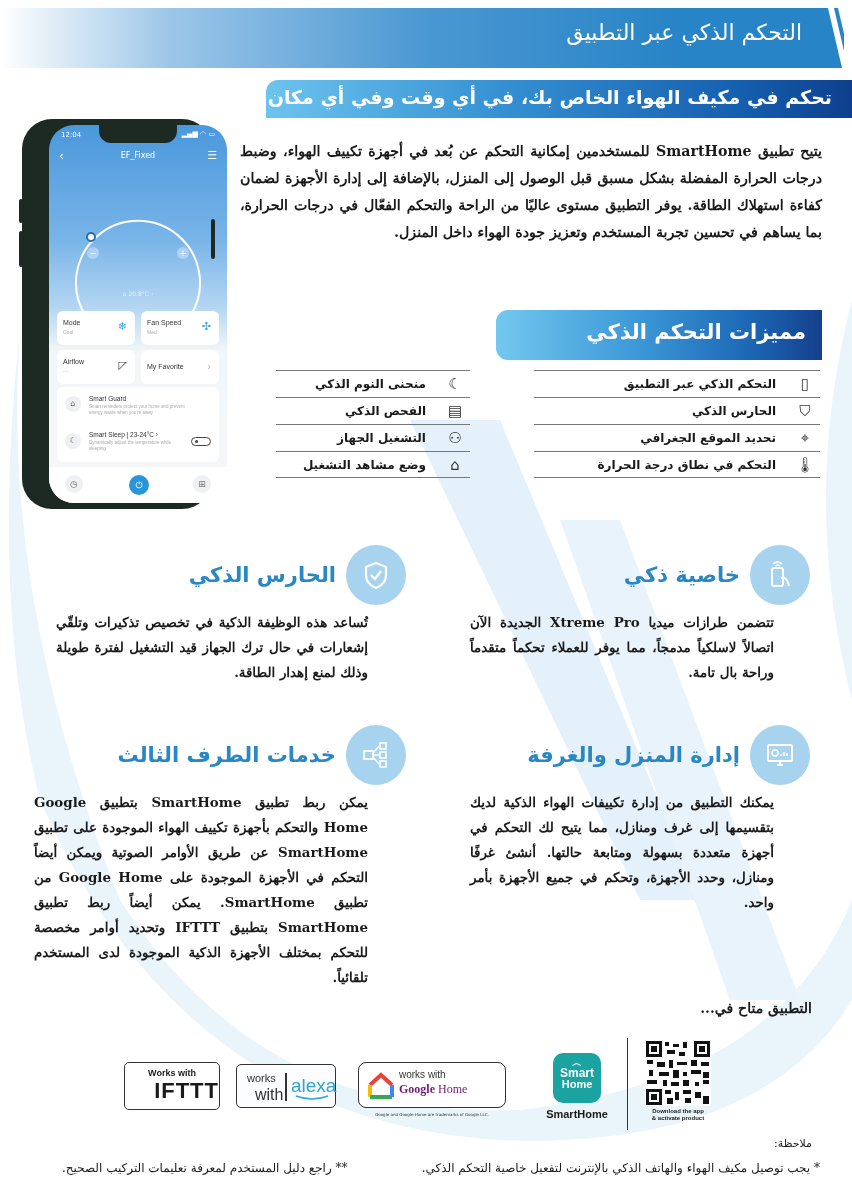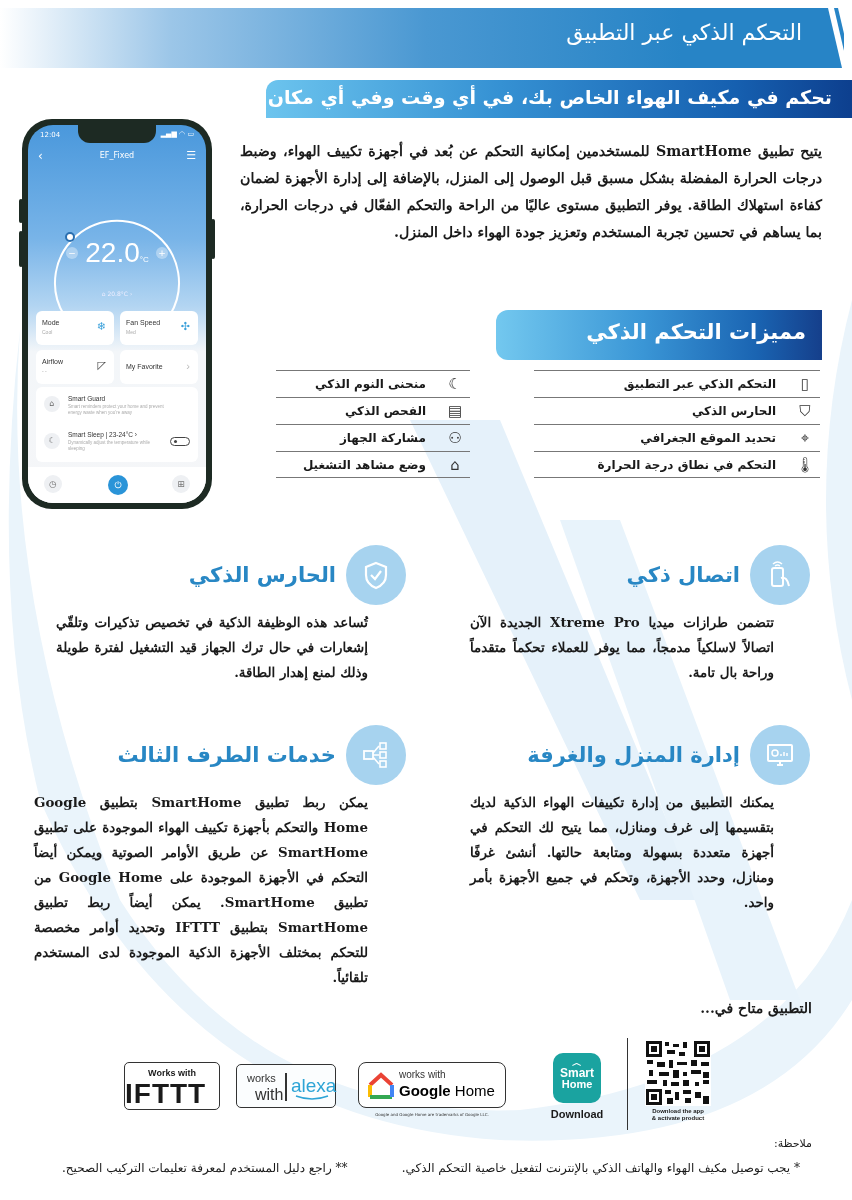--- a/index.html
+++ b/index.html
@@ -41,20 +41,21 @@
 
   
   .phone {
     position: absolute; left: 22px; top: 119px; width: 190px; height: 390px;
     background: #1d2a23; border-radius: 30px; padding: 6px;
   }
   .phone-btn { position: absolute; background: #1d2a23; width: 4px; border-radius: 2px; }
   .screen {
     width: 100%; height: 100%; border-radius: 25px; overflow: hidden; position: relative;
     background: linear-gradient(180deg, #4a98dc 0%, #78b4e8 30%, #b3d5f2 48%, #f3f6f9 60%, #f5f6f8 100%);
+    margin-left: 21px;
   }
   .notch { position: absolute; left: 50px; top: 0; width: 78px; height: 18px; background: #1d2a23; border-radius: 0 0 12px 12px; }
   .status-time { position: absolute; left: 12px; top: 6px; font-size: 7px; color: #fff; }
   .status-icons { position: absolute; right: 12px; top: 5px; font-size: 7px; color: #fff; }
   .app-back { position: absolute; left: 10px; top: 24px; color: #fff; font-size: 12px; }
   .app-title { position: absolute; left: 0; width: 100%; top: 26px; text-align: center; color: #fff; font-size: 8px; }
   .app-menu { position: absolute; right: 10px; top: 24px; color: #fff; font-size: 11px; }
   .dial { position: absolute; left: 18px; top: 72px; width: 142px; height: 142px; }
   .temp { position: absolute; left: 0; width: 100%; top: 112px; text-align: center; color: #fff; font-size: 28px; font-family: "Liberation Sans", sans-serif; }
   .temp-unit { font-size: 8px; }
@@ -124,21 +125,20 @@
     <div class="notch"></div>
     <span class="status-time">12:04</span>
     <span class="status-icons">▂▄▆ ◠ ▭</span>
     <span class="app-back">‹</span>
     <span class="app-title">EF_Fixed</span>
     <span class="app-menu">☰</span>
     <svg class="dial" viewBox="0 0 142 142">
       <path d="M 18 118 A 62 62 0 1 1 124 118" fill="none" stroke="#fff" stroke-width="2" stroke-linecap="round"></path>
       <circle cx="24" cy="40" r="4" fill="#fff" stroke="#2a6fb0" stroke-width="2"></circle>
     </svg>
-    <div class="temp"><span>22.0</span><span class="temp-unit">°C</span></div>
     <div class="temp-minus">−</div>
     <div class="temp-plus">+</div>
     <div class="indoor">⌂ 20.8°C ›</div>
 
     <div class="card" style="left:8px;top:186px;width:78px;height:34px;">
       <span class="card-title">Mode</span>
       <span class="card-sub">Cool</span>
       <span class="card-ico">❄</span>
     </div>
     <div class="card" style="left:92px;top:186px;width:78px;height:34px;">
@@ -204,36 +204,36 @@
   <div class="feat-row">
       <span class="feat-ico">☾</span>
       <span class="feat-label">منحنى النوم الذكي</span>
     </div>
   <div class="feat-row">
       <span class="feat-ico">▤</span>
       <span class="feat-label">الفحص الذكي</span>
     </div>
   <div class="feat-row">
       <span class="feat-ico">⚇</span>
-      <span class="feat-label">مشاركة الجهاز</span>
+      <span class="feat-label">التشغيل الجهاز</span>
     </div>
   <div class="feat-row last">
       <span class="feat-ico">⌂</span>
       <span class="feat-label">وضع مشاهد التشغيل</span>
     </div>
 </div>
 
 <div class="sec-circle" style="left:750px;top:545px;">
   <svg width="30" height="30" viewBox="0 0 30 30">
       <rect x="7" y="8" width="11" height="18" rx="2" fill="none" stroke="#fff" stroke-width="2"></rect>
       <path d="M8 4 Q12.5 0 17 4 M10 6 Q12.5 4 15 6" stroke="#fff" stroke-width="1.5" fill="none"></path>
       <path d="M16 18 Q22 16 24 26" stroke="#fff" stroke-width="2" fill="none"></path>
     </svg>
 </div>
-<div class="sec-title" style="right:112px;top:563px;">اتصال ذكي</div>
+<div class="sec-title" style="right:112px;top:563px;">خاصية ذكي</div>
 <div class="sec-body" style="left:470px;top:610px;width:304px;">تتضمن طرازات ميديا Xtreme Pro الجديدة الآن اتصالاً لاسلكياً مدمجاً، مما يوفر للعملاء تحكماً متقدماً وراحة بال تامة.</div>
 
 <div class="sec-circle" style="left:346px;top:545px;">
   <svg width="30" height="30" viewBox="0 0 30 30">
       <path d="M15 3 L25 7 L25 15 Q25 24 15 28 Q5 24 5 15 L5 7 Z" fill="none" stroke="#fff" stroke-width="2.2"></path>
       <path d="M10 15 L14 19 L20 11" fill="none" stroke="#fff" stroke-width="2.2"></path>
     </svg>
 </div>
 <div class="sec-title" style="right:516px;top:563px;">الحارس الذكي</div>
 <div class="sec-body" style="left:56px;top:610px;width:312px;">تُساعد هذه الوظيفة الذكية في تخصيص تذكيرات وتلقّي إشعارات في حال ترك الجهاز قيد التشغيل لفترة طويلة وذلك لمنع إهدار الطاقة.</div>
@@ -258,51 +258,51 @@
       <rect x="19" y="21" width="6" height="6" fill="none" stroke="#fff" stroke-width="1.6"></rect>
     </svg>
 </div>
 <div class="sec-title" style="right:516px;top:743px;">خدمات الطرف الثالث</div>
 <div class="sec-body" style="left:34px;top:790px;width:334px;">يمكن ربط تطبيق SmartHome بتطبيق Google Home والتحكم بأجهزة تكييف الهواء الموجودة على تطبيق SmartHome عن طريق الأوامر الصوتية ويمكن أيضاً التحكم في الأجهزة الموجودة على Google Home من تطبيق SmartHome. يمكن أيضاً ربط تطبيق SmartHome بتطبيق IFTTT وتحديد أوامر مخصصة للتحكم بمختلف الأجهزة الذكية الموجودة لدى المستخدم تلقائياً.</div>
 
 <div class="available">التطبيق متاح في...</div>
 
 <div class="badge" style="left:124px;top:1062px;width:96px;height:48px;">
   <div style="position:absolute;left:0;width:100%;top:5px;text-align:center;font-weight:bold;font-size:9px;">Works with</div>
-  <div style="position:absolute;left:0;width:100%;top:15px;text-align:left;font-weight:bold;font-size:28px;letter-spacing:1px;">IFTTT</div>
+  <div style="position:absolute;left:0;width:100%;top:15px;text-align:right;font-weight:bold;font-size:22px;letter-spacing:1px;">IFTTT</div>
 </div>
 
 <div class="badge" style="left:236px;top:1064px;width:100px;height:44px;background:#fbfdfe;">
   <div style="position:absolute;left:10px;top:7px;font-size:11px;color:#333;">works</div>
   <div style="position:absolute;left:18px;top:21px;font-size:16px;color:#333;">with</div>
   <div style="position:absolute;left:48px;top:8px;width:1.5px;height:28px;background:#333;"></div>
   <div style="position:absolute;left:54px;top:10px;font-size:19px;color:#2da4d6;">alexa</div>
   <svg style="position:absolute;left:58px;top:30px" width="34" height="6">
       <path d="M1 1 Q17 7 33 1" stroke="#2da4d6" stroke-width="1.5" fill="none"></path>
     </svg>
 </div>
 
 <div class="badge" style="left:358px;top:1062px;width:148px;height:46px;border-radius:8px;">
   <svg style="position:absolute;left:8px;top:9px" width="28" height="28" viewBox="0 0 28 28">
     <path d="M3 13 L14 3 L25 13" stroke="#ea4335" stroke-width="4" fill="none"></path>
     <path d="M3 13 L3 25" stroke="#fbbc04" stroke-width="4"></path>
     <path d="M3 25 L25 25" stroke="#34a853" stroke-width="4"></path>
     <path d="M25 13 L25 25" stroke="#4285f4" stroke-width="4"></path>
   </svg>
   <div style="position:absolute;left:40px;top:6px;font-size:10px;color:#333;">works with</div>
-  <div style="position:absolute;left:40px;top:19px;font-size:15px;color:#000000;white-space:nowrap;"><b>Google</b> <span>Home</span></div>
+  <div style="position:absolute;left:40px;top:19px;font-size:12px;color:#701a75;white-space:nowrap;font-family:Liberation Serif, serif;"><b>Google</b> <span>Home</span></div>
 </div>
 <div style="position:absolute;left:358px;top:1112px;width:148px;text-align:center;font-size:4px;color:#333;">Google and Google Home are trademarks of Google LLC.</div>
 
 <div style="position:absolute;left:553px;top:1053px;width:48px;height:50px;border-radius:10px;background:#1aa3a0;color:#fff;text-align:center;font-family:'Liberation Sans',sans-serif;font-weight:bold;">
   <div style="font-size:10px;line-height:10px;margin-top:5px;">︿</div>
   <div style="font-size:12px;line-height:11px;">Smart</div>
   <div style="font-size:11px;line-height:11px;">Home</div>
 </div>
-<div style="position:absolute;left:538px;top:1108px;width:78px;text-align:center;font-family:'Liberation Sans',sans-serif;font-weight:bold;font-size:11px;">Download</div>
+<div style="position:absolute;left:538px;top:1108px;width:78px;text-align:center;font-family:'Liberation Sans',sans-serif;font-weight:bold;font-size:11px;">SmartHome</div>
 
 <div style="position:absolute;left:627px;top:1038px;width:1px;height:92px;background:#333;"></div>
 
 <svg style="position:absolute;left:645px;top:1040px;" width="66" height="66" viewBox="0 0 66 66">
   <rect width="66" height="66" fill="#fff"></rect>
   <rect x="1" y="1" width="16" height="16" fill="#111"></rect>
     <rect x="4" y="4" width="10" height="10" fill="#fff"></rect>
     <rect x="6" y="6" width="6" height="6" fill="#111"></rect>
   <rect x="49" y="1" width="16" height="16" fill="#111"></rect>
     <rect x="52" y="4" width="10" height="10" fill="#fff"></rect>
@@ -342,14 +342,14 @@
       <rect x="40" y="58" width="6" height="5"></rect>
       <rect x="58" y="56" width="6" height="8"></rect>
   </g>
 </svg>
 <div style="position:absolute;left:640px;top:1108px;width:76px;text-align:center;font-family:'Liberation Sans',sans-serif;font-weight:bold;font-size:6px;line-height:7px;">
   <div>Download the app</div>
   <div>&amp; activate product</div>
 </div>
 
 <div class="note-head">ملاحظة:</div>
-<div class="note" style="right:52px;">* يجب توصيل مكيف الهواء والهاتف الذكي بالإنترنت لتفعيل خاصية التحكم الذكي.</div>
+<div class="note" style="right:32px;">* يجب توصيل مكيف الهواء والهاتف الذكي بالإنترنت لتفعيل خاصية التحكم الذكي.</div>
 <div class="note" style="left:62px;">** راجع دليل المستخدم لمعرفة تعليمات التركيب الصحيح.</div>
 
 </body></html>

